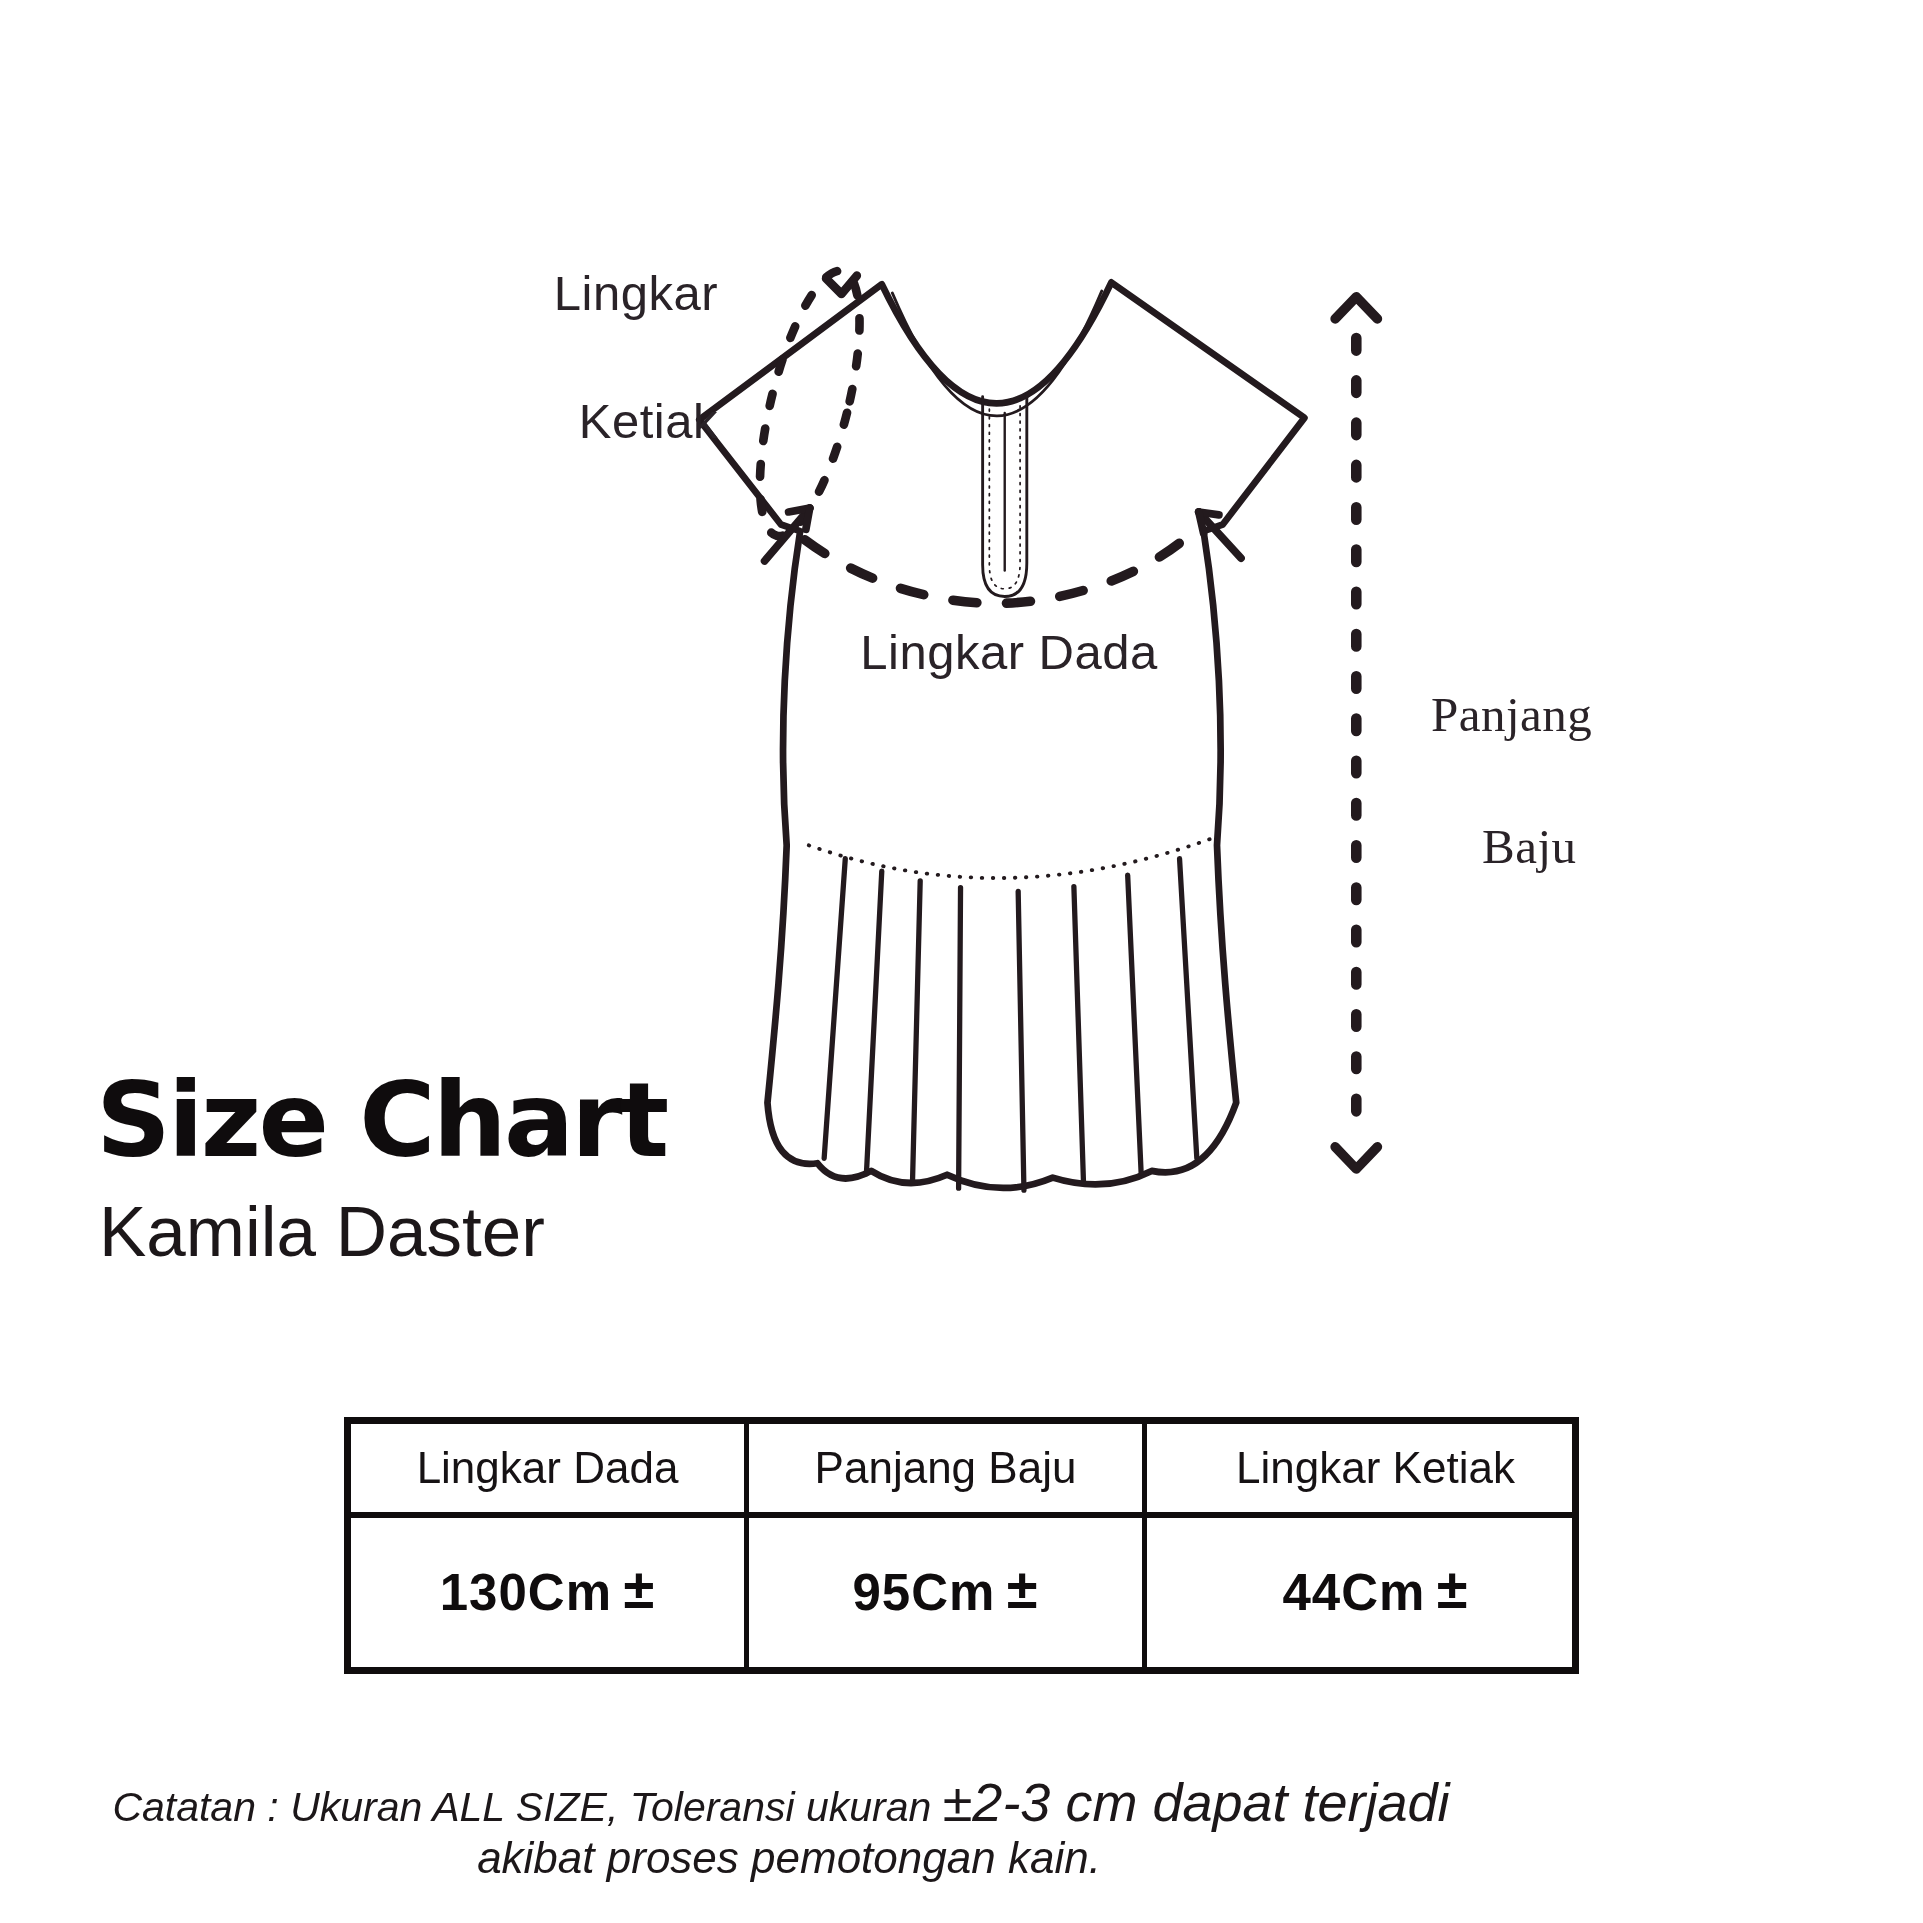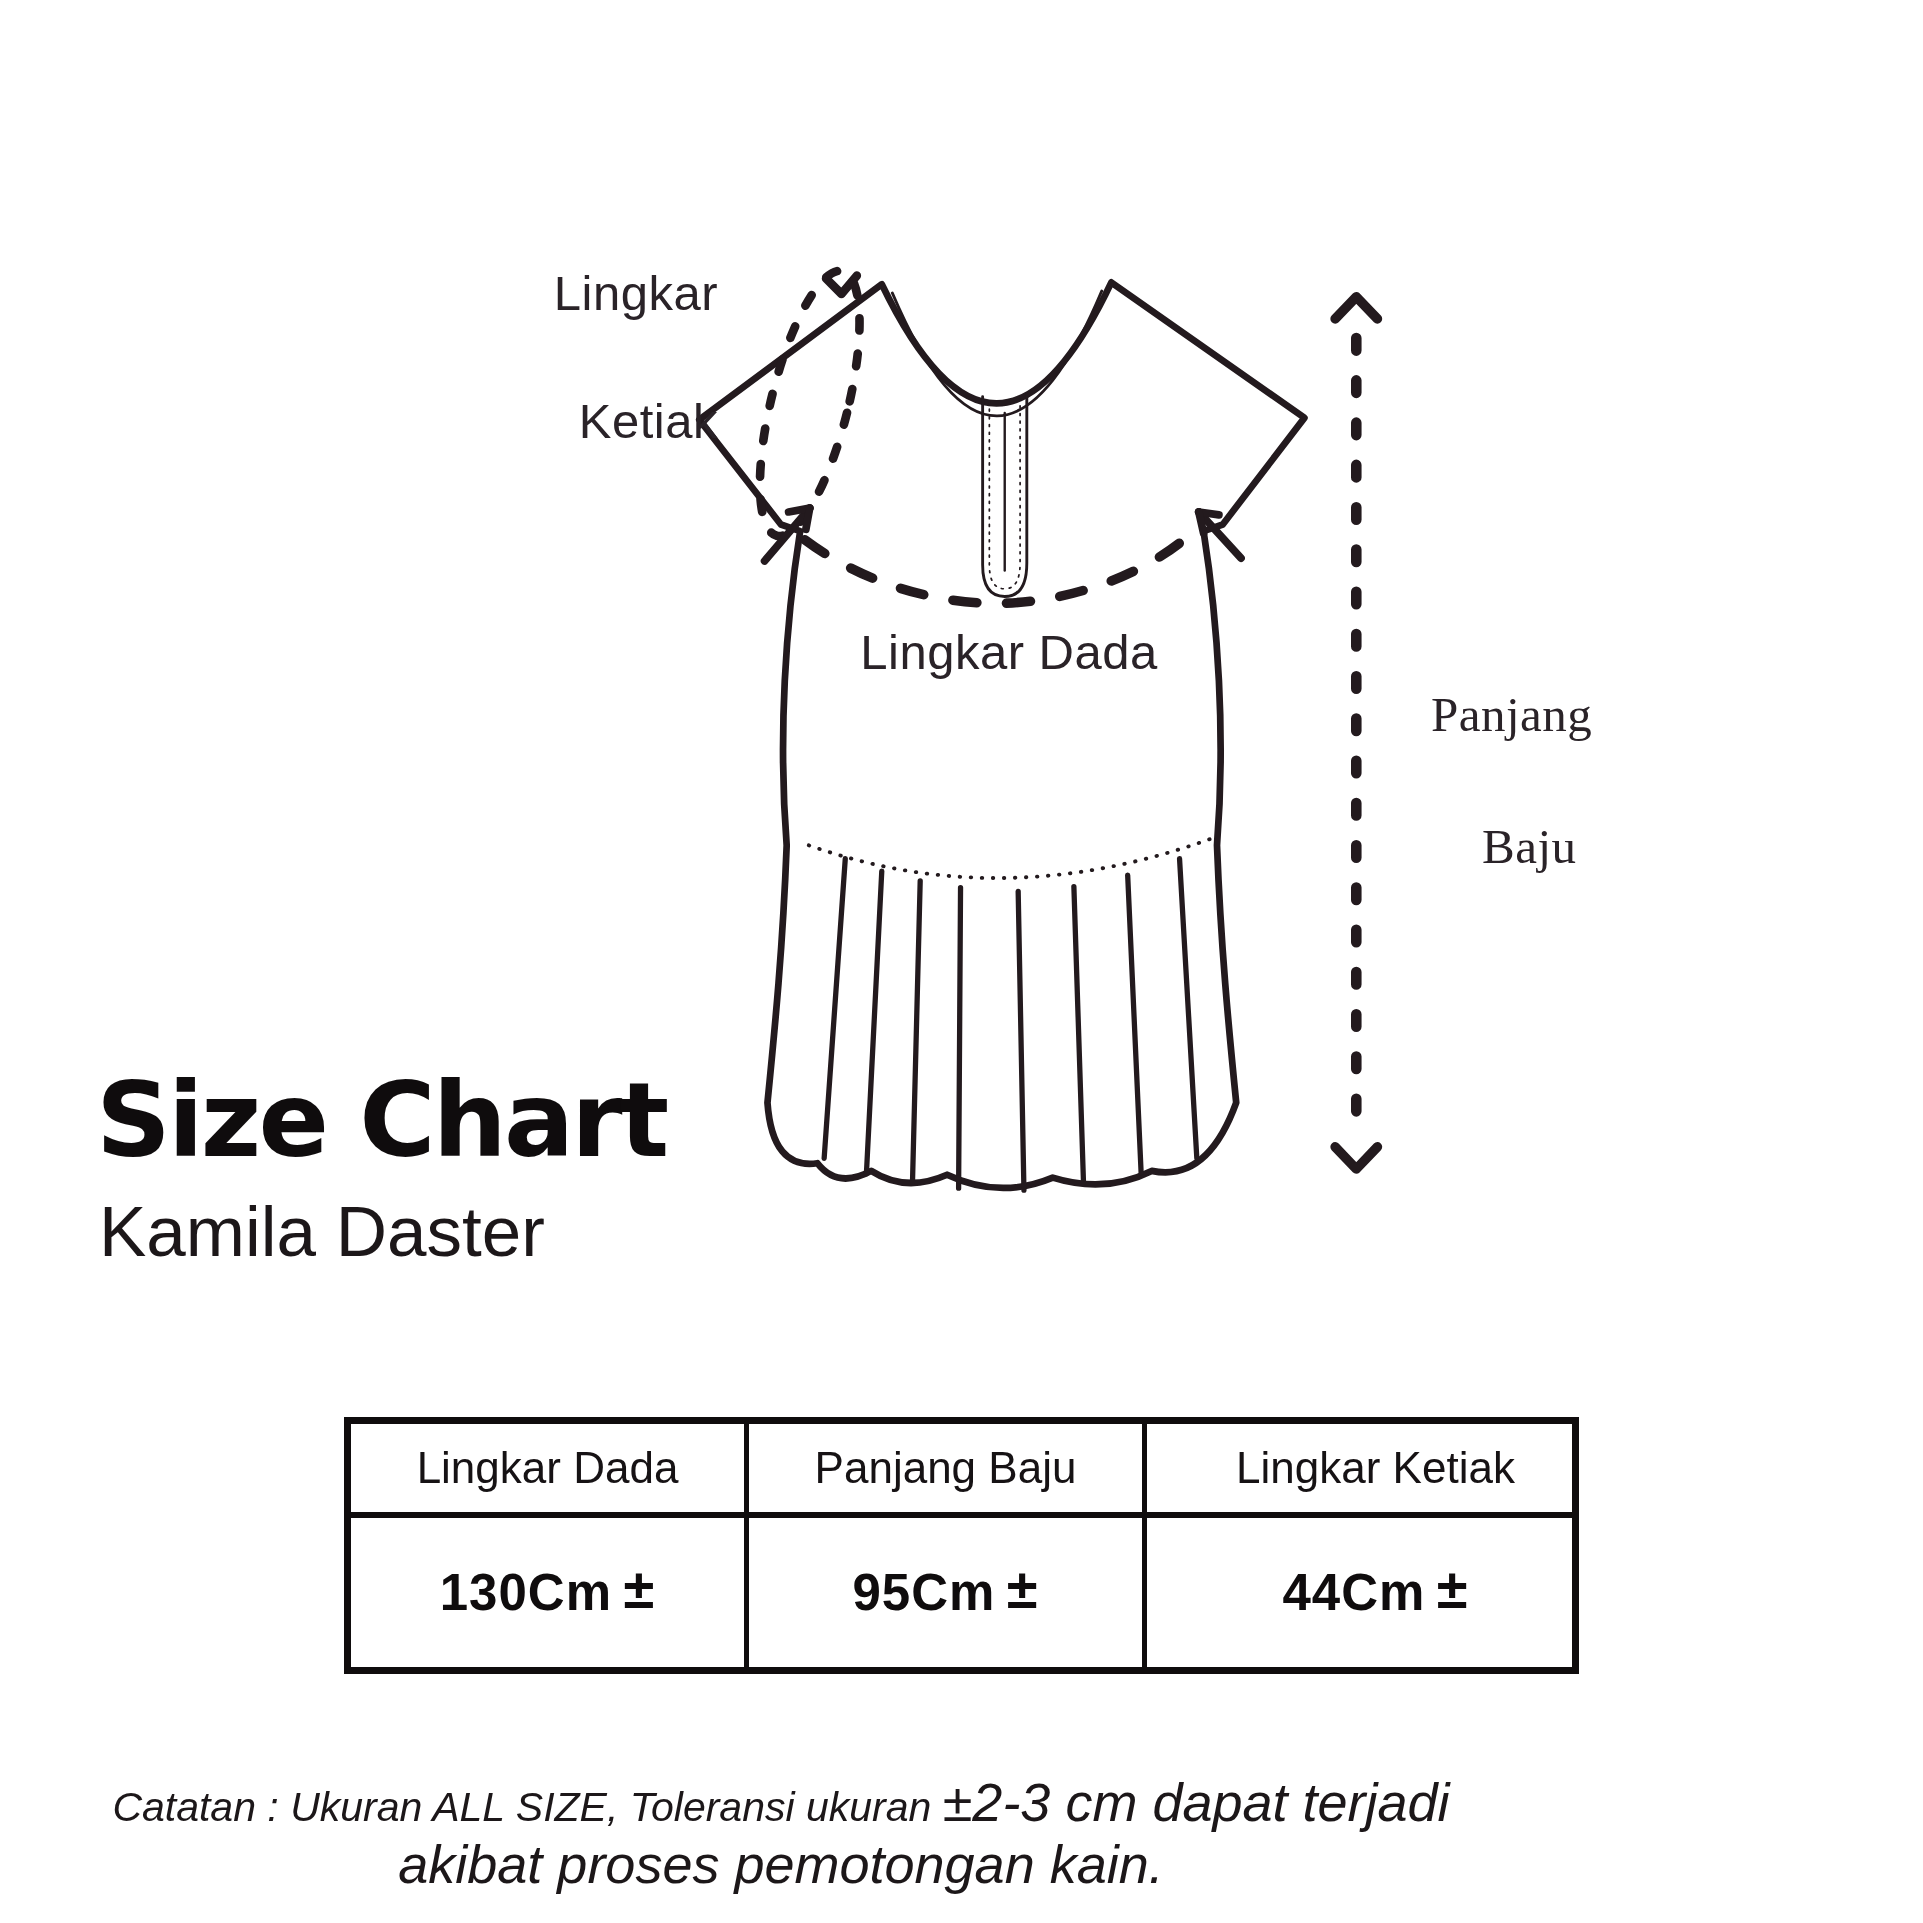--- a/index.html
+++ b/index.html
@@ -47,21 +47,21 @@
   .size-table .val-text{font-size:51px;font-weight:700;color:#0f0c0d;letter-spacing:1px;}
   .size-table .pm{font-size:56px;font-weight:700;margin-left:11.5px;position:relative;top:-3.8px;}
 
   
   .note-line{
     position:absolute;left:0;width:1562px;text-align:center;
     font-style:italic;color:#1c1719;
   }
   .note-1{top:1771px;font-size:41px;}
   .note-1 .note-big{font-size:54px;}
-  .note-2{top:1833px;font-size:54px;}
+  .note-2{top:1833px;font-size:44px;margin-left:8px;}
 </style>
 </head>
 <body>
 
 <div class="canvas">
 
   <svg class="drawing" viewBox="0 0 2002 2002" aria-hidden="true">
     <g fill="none" stroke="#231a1e" stroke-linejoin="round" stroke-linecap="round">
 
       <path fill="#ffffff" stroke-width="7" d="

